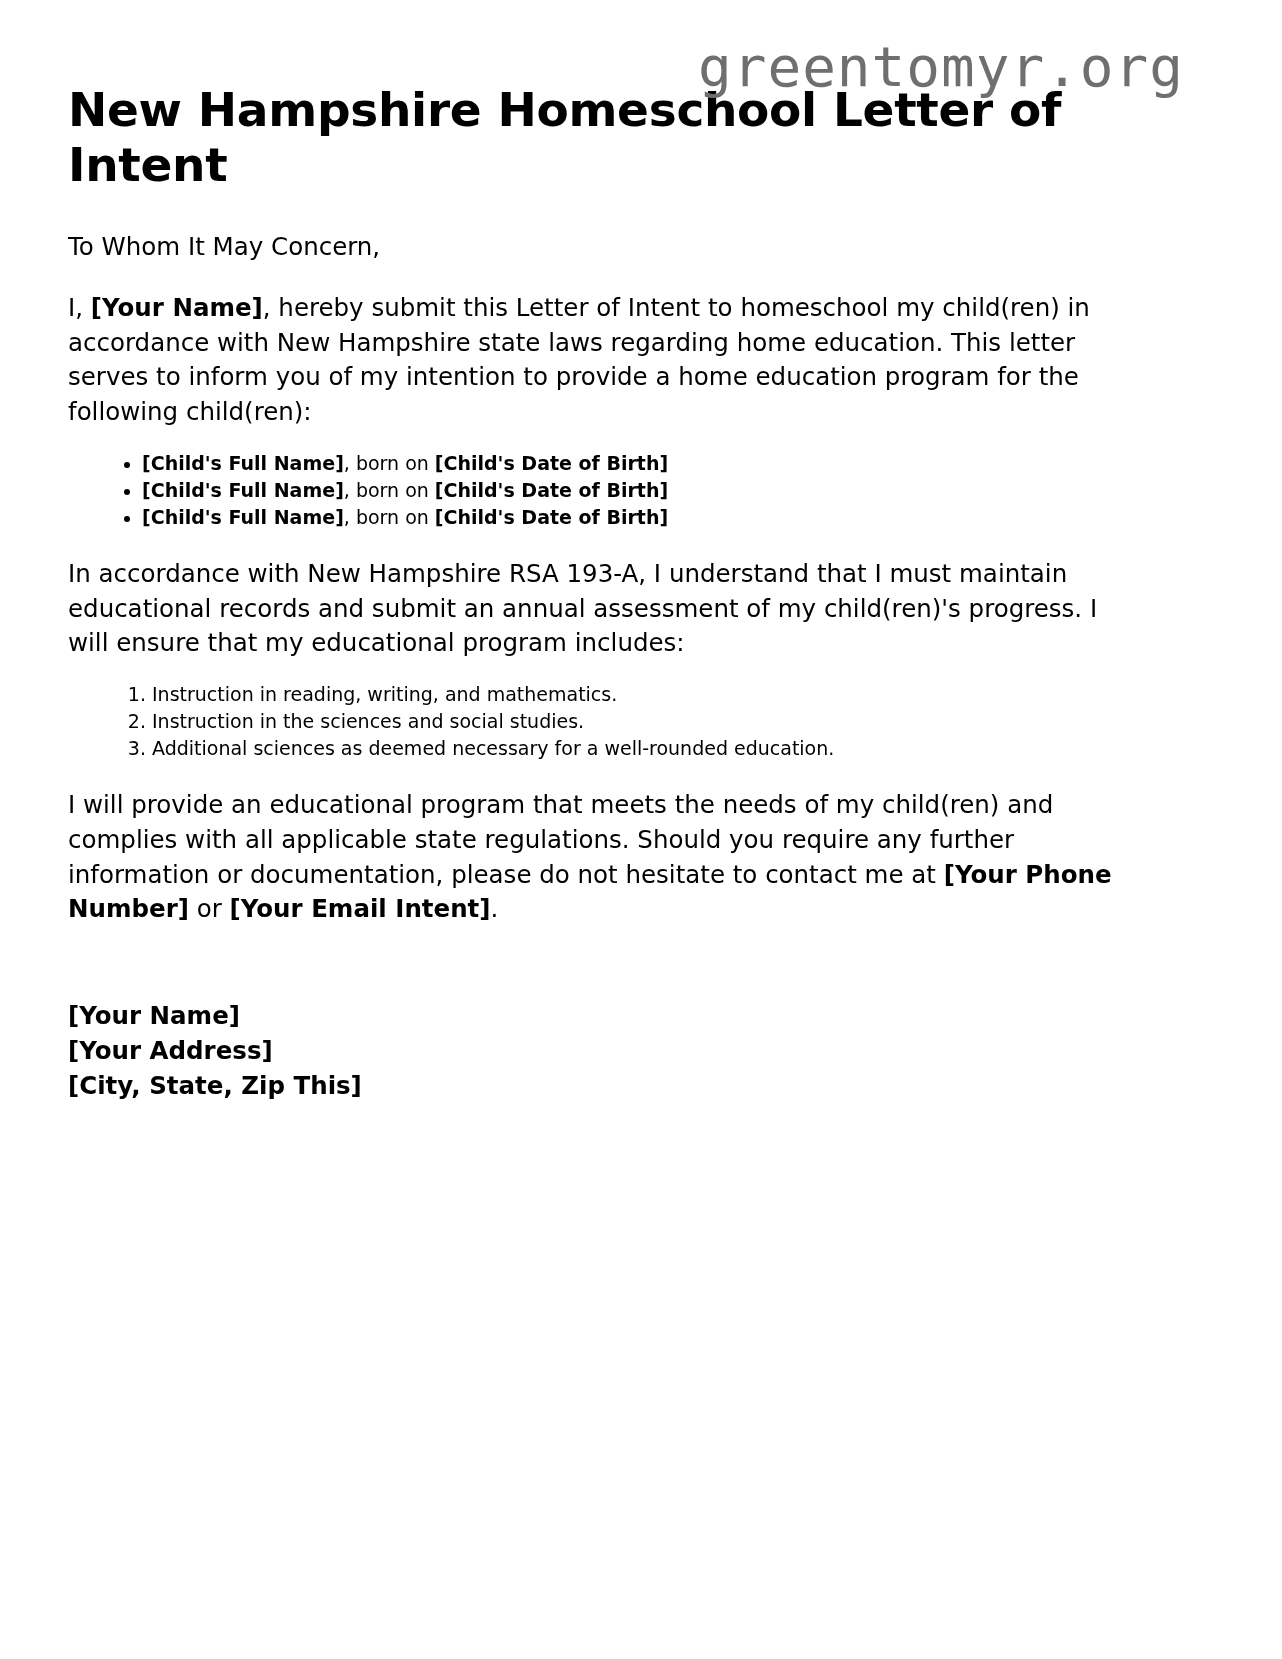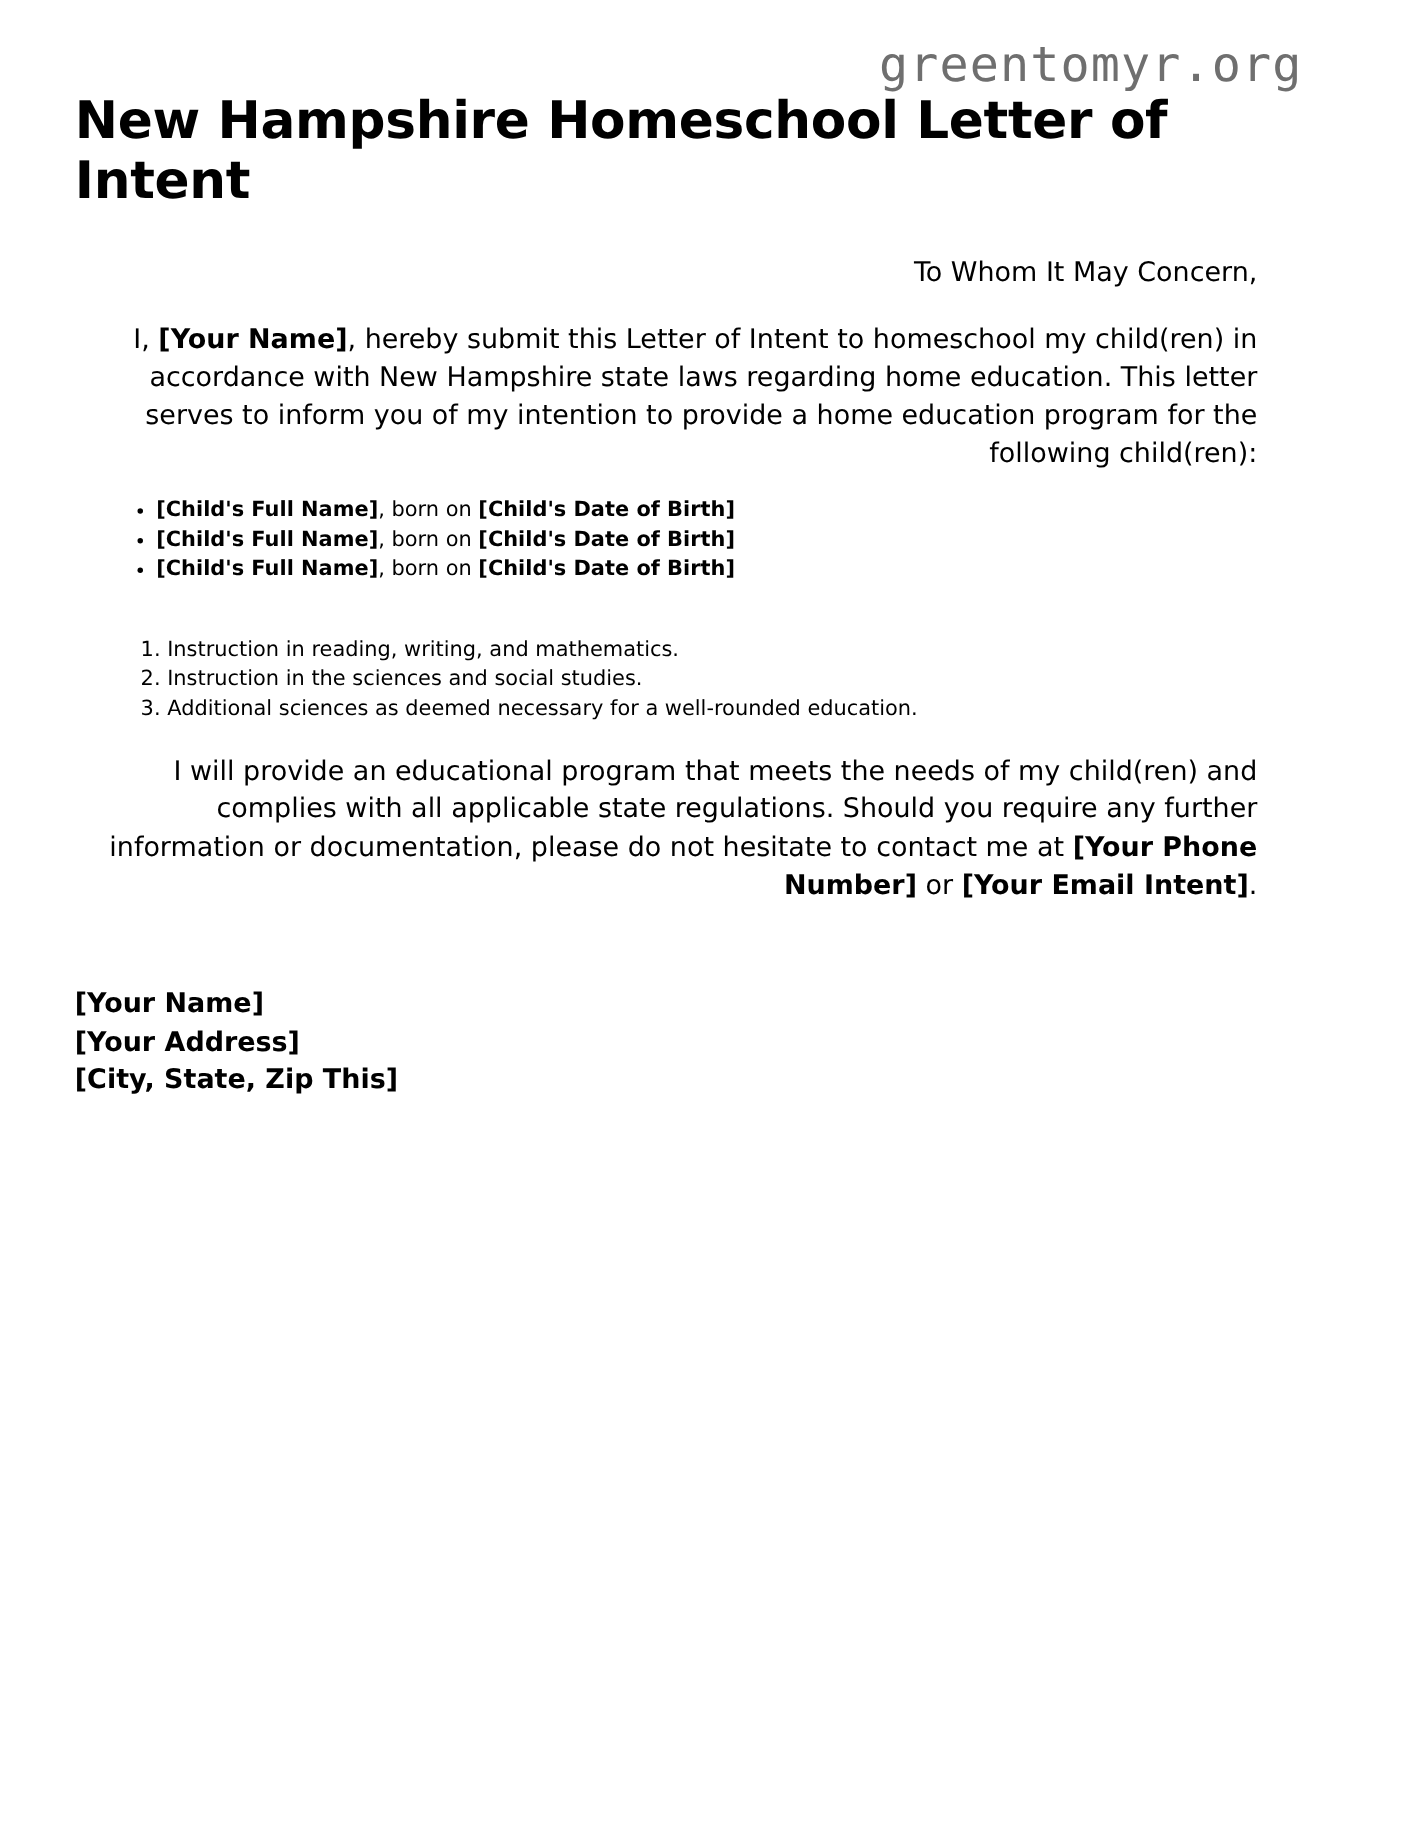--- a/index.html
+++ b/index.html
@@ -20,21 +20,21 @@
     width: 1282px;
     height: 1659px;
     box-sizing: border-box;
     padding: 0 100px 0 68px;
   }
   .watermark {
     position: absolute;
     top: 34px;
     right: 98px;
     font-family: "DejaVu Sans Mono", "Liberation Mono", monospace;
-    font-size: 44px;
+    font-size: 56px;
     letter-spacing: 1px;
     color: #6f6f6f;
     white-space: nowrap;
     user-select: none;
   }
   .doc-title {
     margin: 0;
     padding-top: 82px;
     font-family: "DejaVu Sans", "Liberation Sans", sans-serif;
     font-weight: bold;
@@ -44,21 +44,20 @@
     max-width: 1060px;
     color: #000;
   }
   p.para {
     margin: 0;
     padding: 0;
     font-size: 24.5px;
     line-height: 1.42;
     max-width: 1075px;
     color: #000;
-    text-align: right;
   }
   .gap-intro { height: 38px; }
   .gap { height: 26px; }
   .gap-sm { height: 22px; }
   .gap-list { height: 20px; }
   .gap-sig { height: 28px; }
 
   ul.children-list,
   ol.program-list {
     margin: 0;
@@ -116,20 +115,23 @@
     <li>
       <b>[Child's Full Name]</b><span>, born on </span><b>[Child's Date of Birth]</b>
     </li>
     <li>
       <b>[Child's Full Name]</b><span>, born on </span><b>[Child's Date of Birth]</b>
     </li>
   </ul>
 
   <div class="gap"></div>
 
+  <p class="para">
+    <span>In accordance with New Hampshire RSA 193-A, I understand that I must maintain educational records and submit an annual assessment of my child(ren)'s progress. I will ensure that my educational program includes:</span>
+  </p>
 
   <div class="gap-list"></div>
 
   <ol class="program-list">
     <li>Instruction in reading, writing, and mathematics.</li>
     <li>Instruction in the sciences and social studies.</li>
     <li>Additional sciences as deemed necessary for a well-rounded education.</li>
   </ol>
 
   <div class="gap"></div>

